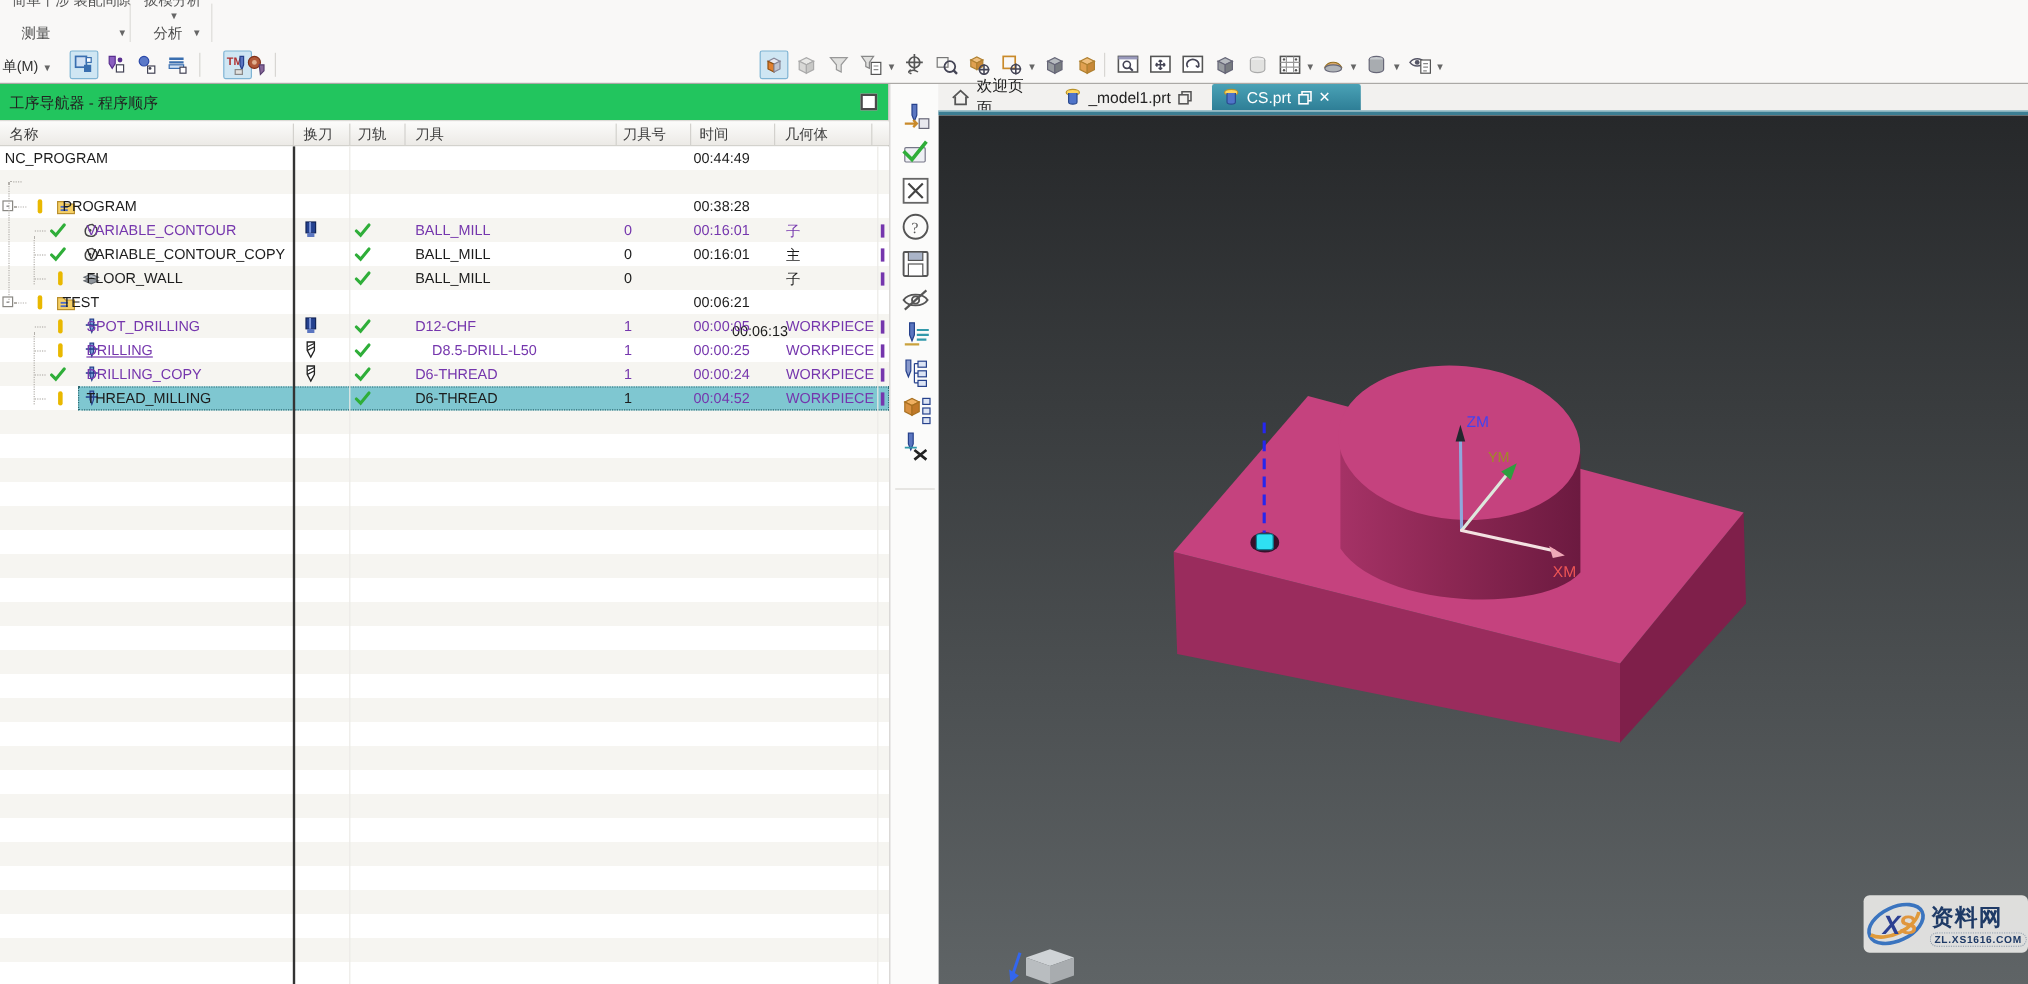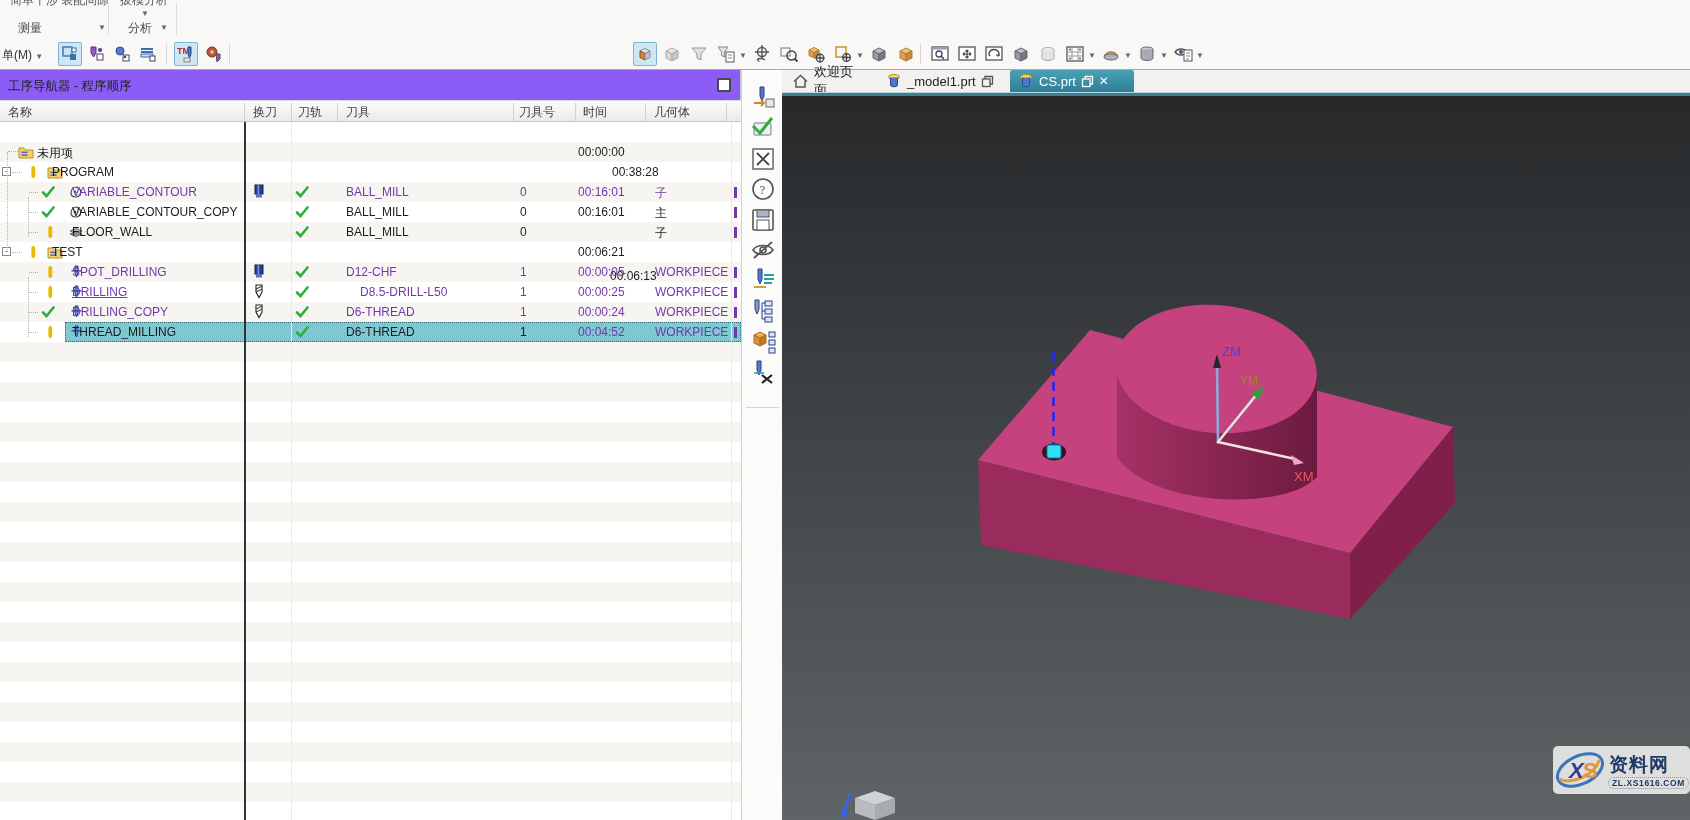--- a/index.html
+++ b/index.html
@@ -10,21 +10,21 @@
 .ribbon-label{font-size:12px;color:#4a4a4a}
 .dd{font-size:8px;color:#666}
 .vsep{width:1px;background:#dedcd9;top:3px;height:32px}
 #toolbar{left:0;top:38px;width:1690px;height:32px;background:#f9f8f7;border-bottom:1px solid #aba9a6}
 .tbtn{top:4px;width:24px;height:24px;display:flex;align-items:center;justify-content:center}
 .tbtn.sel{background:#cfe6f3;border:1px solid #7fb4d4;border-radius:2px}
 .tsep{width:1px;background:#d8d6d3;top:6px;height:20px}
 .combo{top:44px;height:22px;background:#fff;border:1px solid #8f8f8f;display:flex;align-items:center;padding-left:6px;font-size:12px;color:#222}
 .combo .dd{position:absolute;right:6px;top:7px}
 #navpanel{left:0;top:70px;width:741px;height:750px;background:#fff;border-right:1px solid #c9c7c3}
-#navtitle{left:0;top:0;width:100%;height:30px;background:#8b5cf6;}
+#navtitle{left:0;top:0;width:100%;height:30px;background:#22c55e;}
 #navtitle span{position:absolute;left:8px;top:8px;font-size:12.5px;color:#222}
 #maxbtn{left:717px;top:8px;width:14px;height:14px;border:2px solid #4a4a4a;background:#fff}
 #thead{left:0;top:30px;width:741px;height:22px;background:linear-gradient(#fcfcfb,#eceae6);border-bottom:1px solid #c9c7c3;border-top:1px solid #dddbd7}
 .hcell{position:absolute;top:3px;font-size:12px;color:#3c3c3c}
 .hsep{position:absolute;top:2px;width:1px;height:18px;background:#d3d1cd}
 #rows{left:0;top:52px;width:741px;height:698px;background:repeating-linear-gradient(180deg,#ffffff 0px,#ffffff 20px,#f6f5f1 20px,#f6f5f1 40px)}
 .row{position:absolute;left:0;width:741px;height:20px}
 .rtxt{position:absolute;top:3px;font-size:12px;white-space:nowrap}
 .purple{color:#7536ad}
 .black{color:#1c1c1c}
@@ -97,21 +97,21 @@
         <circle cx="13" cy="13" r="1.2" fill="#445"></circle>
       </svg>
     </div>
     <div class="abs tbtn" style="left: 136px;">
       <svg width="20" height="20" viewBox="0 0 20 20" xmlns="http://www.w3.org/2000/svg">
         <path d="M3 5 H15 M3 8 H15" stroke="#3a6fb0" stroke-width="2"></path>
         <rect x="3" y="10" width="12" height="3" fill="#cfe0f4" stroke="#3a6fb0"></rect>
         <rect x="12" y="12" width="5" height="5" fill="#fff" stroke="#445"></rect>
       </svg>
     </div>
-    <div class="abs tbtn sel" style="left: 174px;">
+    <div class="abs tbtn sel" style="left: 186px;">
       <svg width="20" height="20" viewBox="0 0 20 20" xmlns="http://www.w3.org/2000/svg">
         <text x="1" y="10" font-size="9" fill="#b03030" font-weight="bold">TM</text>
         <path d="M12 3 L15 3 L15 10 L13.5 14 L12 10 Z" fill="#5b76c0" stroke="#26418c"></path>
         <rect x="8" y="14" width="6" height="4" fill="#e0e0de" stroke="#888"></rect>
       </svg>
     </div>
     <div class="abs tbtn" style="left: 202px;">
       <svg width="20" height="20" viewBox="0 0 20 20" xmlns="http://www.w3.org/2000/svg">
         <circle cx="8" cy="8" r="5" fill="#b05838" stroke="#803018"></circle>
         <circle cx="8" cy="8" r="2" fill="#e0b090"></circle>
@@ -276,41 +276,36 @@
       <span class="hcell" style="left: 654px;">几何体</span>
       <div class="hsep" style="left: 244px;"></div>
       <div class="hsep" style="left: 291px;"></div>
       <div class="hsep" style="left: 337px;"></div>
       <div class="hsep" style="left: 513px;"></div>
       <div class="hsep" style="left: 575px;"></div>
       <div class="hsep" style="left: 645px;"></div>
       <div class="hsep" style="left: 726px;"></div>
     </div>
   <div id="rows" class="abs">
-      <div class="row" style="top: 20px;">
-        <span class="icon" style="left: 18px;"><svg width="16" height="14" viewBox="0 0 16 14" xmlns="http://www.w3.org/2000/svg">
-            <path d="M1 3 L6 3 L7.5 5 L15 5 L15 13 L1 13 Z" fill="#f6d066" stroke="#b98f2d"></path>
-            <rect x="3.5" y="6.6" width="6" height="1.5" fill="#4a69c4"></rect>
-            <rect x="3.5" y="9.4" width="6" height="1.5" fill="#4a69c4"></rect>
-          </svg></span>
-        <span class="rtxt black" style="left: 37px;">未用项</span>
-        <span class="rtxt black" style="left: 578px;">00:00:00</span>
+      <div class="row" style="top: 0px;">
+        <span class="rtxt black" style="left: 4px;">NC_PROGRAM</span>
+        <span class="rtxt black" style="left: 578px;">00:44:49</span>
       </div>
       <div class="row" style="top: 40px;">
         <div class="expander" style="left: 2px; top: 5px;">-</div>
         <span class="icon" style="left: 26px;"><svg width="14" height="14" viewBox="0 0 14 14" xmlns="http://www.w3.org/2000/svg">
             <rect x="5.4" y="1" width="3.8" height="12" rx="1.9" fill="#e9b800"></rect>
           </svg></span>
         <span class="icon" style="left: 47px;"><svg width="16" height="14" viewBox="0 0 16 14" xmlns="http://www.w3.org/2000/svg">
             <path d="M1 3 L6 3 L7.5 5 L15 5 L15 13 L1 13 Z" fill="#f6d066" stroke="#b98f2d"></path>
             <rect x="3.5" y="6.6" width="6" height="1.5" fill="#4a69c4"></rect>
             <rect x="3.5" y="9.4" width="6" height="1.5" fill="#4a69c4"></rect>
           </svg></span>
         <span class="rtxt black" style="left: 52px;">PROGRAM</span>
-        <span class="rtxt black" style="left: 612px;">00:38:28</span>
+        <span class="rtxt black" style="left: 578px;">00:38:28</span>
       </div>
       <div class="row" style="top: 60px;">
         <span class="icon" style="left: 41px;"><svg width="14" height="14" viewBox="0 0 14 14" xmlns="http://www.w3.org/2000/svg">
             <path d="M2 7.5 L5.5 11 L12.5 2.5" stroke="#2fae39" stroke-width="2.6" fill="none" stroke-linecap="round"></path>
           </svg></span>
         <span class="icon" style="left: 69px;"><svg width="14" height="14" viewBox="0 0 14 14" xmlns="http://www.w3.org/2000/svg">
             <path d="M2 8 C2 4.5 4.5 2 8 2 L11.5 5 C12.5 8.5 10.5 12 7 12 C4 12 2 10.5 2 8 Z" fill="#f4f4f2" stroke="#444" stroke-width="1.2"></path>
             <circle cx="6" cy="7" r="1.2" fill="#444"></circle>
           </svg></span>
         <span class="rtxt purple" style="left: 72px;">VARIABLE_CONTOUR</span>

